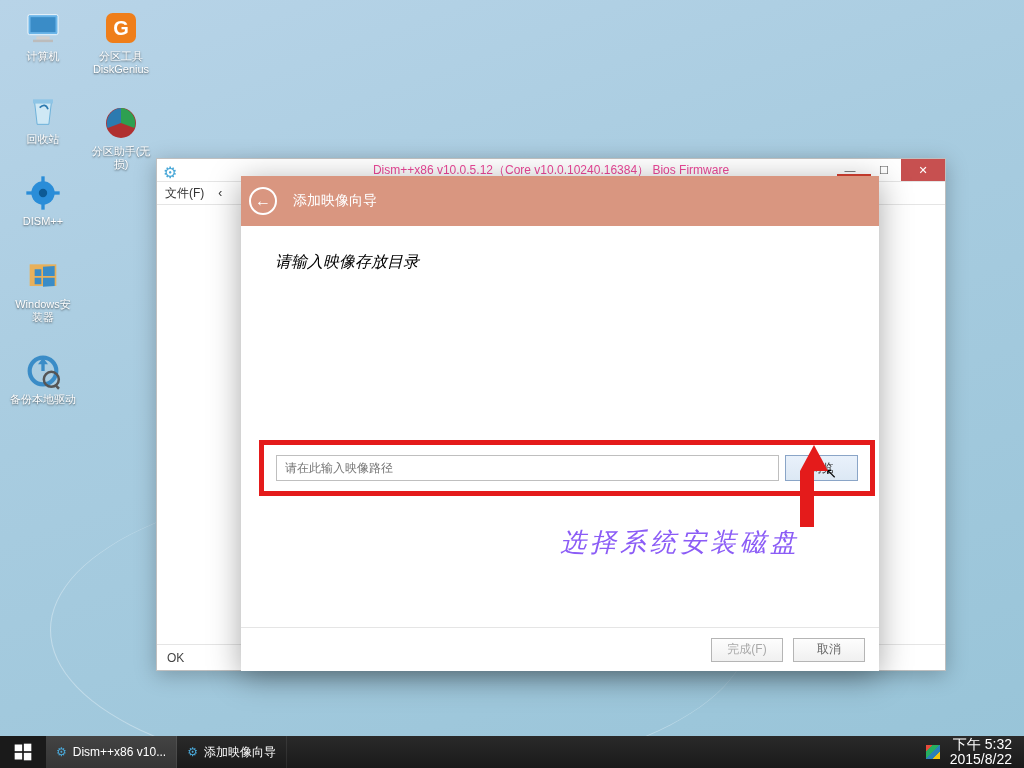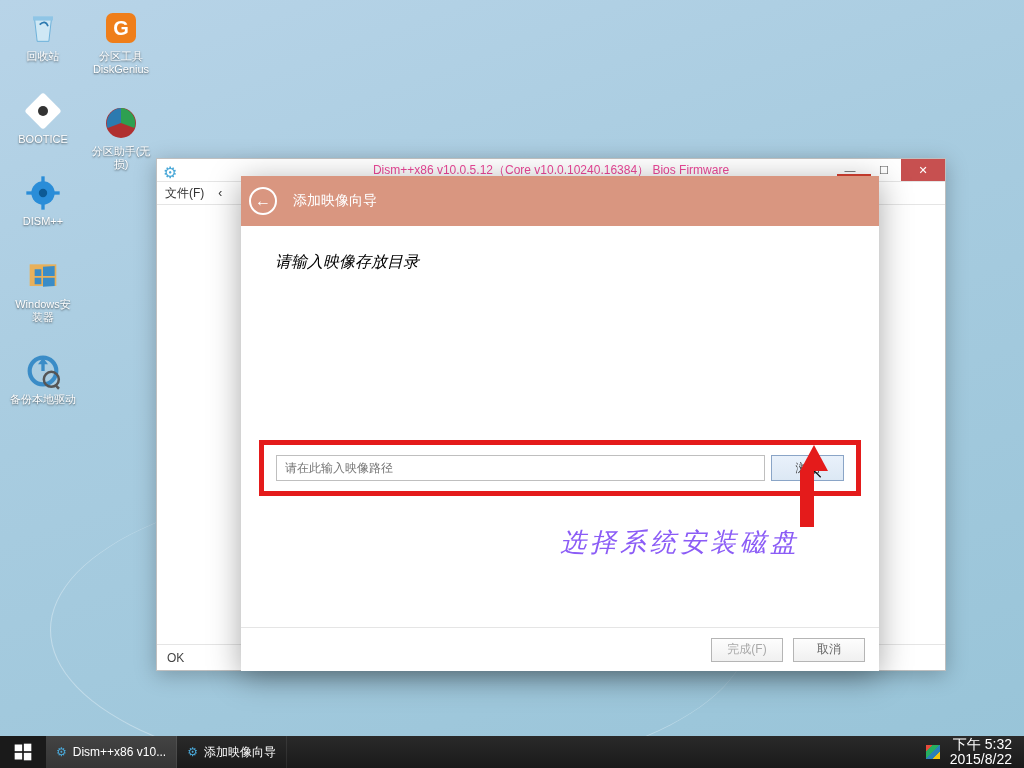--- a/index.html
+++ b/index.html
@@ -29,21 +29,21 @@
 .parent-footer{ height:26px; border-top:1px solid #e5e5e5; display:flex; align-items:center; padding:0 10px; font-size:12px; color:#444;}
 
 
 .wizard { position:absolute; left:241px; top:176px; width:638px; height:495px; background:#fff; box-shadow:0 6px 30px rgba(0,0,0,.35); display:flex; flex-direction:column; }
 .wizard-header { height:50px; background:#d99680; display:flex; align-items:center; padding:0 8px; gap:16px; position:relative; }
 .back-circle { width:28px; height:28px; border:2px solid #fff; border-radius:50%; display:flex; align-items:center; justify-content:center; color:#fff; font-size:16px; }
 .wizard-title { color:#fff; font-size:14px; }
 .wizard-close { position:absolute; right:8px; top:-2px; width:34px; height:24px; background:#c0392b; color:#fff; display:flex; align-items:center; justify-content:center; font-size:13px; }
 .wizard-body { flex:1; padding:26px 34px 10px; position:relative; }
 .prompt-text { color:#000000; font-size:16px;font-style:italic; }
-.input-row-wrap { position:absolute; left:18px; right:18px; top:214px; border:5px solid #e41b1b; padding:10px 12px; display:flex; gap:6px; align-items:center;}
+.input-row-wrap { position:absolute; left:18px; right:4px; top:214px; border:5px solid #e41b1b; padding:10px 12px; display:flex; gap:6px; align-items:center;}
 .path-input { flex:1; height:26px; border:1px solid #bfbfbf; font-size:12px; color:#888; padding:0 8px; background:#fff;}
 .browse-btn { width:73px; height:26px; border:1px solid #8aa5c7; background:linear-gradient(#e9f1fb,#dce8f4); font-size:12px; color:#333; display:flex; align-items:center; justify-content:center; position:relative;}
 .cursor { position:absolute; right:20px; top:9px; font-size:14px; color:#000; pointer-events:none; }
 .arrow { position:absolute; left:800px; top:445px; width:0; pointer-events:none; }
 .arrow .head { width:0; height:0; border-left:14px solid transparent; border-right:14px solid transparent; border-bottom:26px solid #e41b1b; }
 .arrow .stem { width:14px; height:56px; background:#e41b1b; margin:0 auto; }
 .annotation { position:absolute; left:560px; top:525px; font-size:26px; font-family:"KaiTi","STKaiti",serif; font-style:italic; color:#8b5cf6; letter-spacing:4px; pointer-events:none;}
 .wizard-footer { height:44px; border-top:1px solid #e5e5e5; display:flex; align-items:center; justify-content:flex-end; gap:10px; padding:4px 14px;}
 .footer-btn { min-width:72px; height:24px; border:1px solid #b5b5b5; background:linear-gradient(#fdfdfd,#f0f0f0); font-size:12px; color:#666; display:flex; align-items:center; justify-content:center;}
 .footer-btn.disabled{ color:#aaa; }
@@ -62,35 +62,37 @@
 <body>
 
 <div class="wallpaper-curve"></div>
 
 <div class="desktop">
   <div class="icon-row">
     <div class="icon-col">
       <div class="desktop-icon">
         <div class="glyph">
             <svg viewBox="0 0 48 48">
+              <rect x="6" y="8" width="36" height="24" rx="2" fill="#6bb5e8" stroke="#fff" stroke-width="1"></rect>
+              <rect x="9" y="11" width="30" height="18" fill="#3a8cc7"></rect>
+              <rect x="16" y="34" width="16" height="4" fill="#d0d0d0"></rect>
+              <rect x="12" y="38" width="24" height="3" fill="#bcbcbc"></rect>
+            </svg>
+          </div>
+        <div class="lbl">计算机</div>
+      </div>
+      <div class="desktop-icon">
+        <div class="glyph">
+            <svg viewBox="0 0 48 48">
               <path d="M14 14 L34 14 L31 40 L17 40 Z" fill="#cfe8f5" stroke="#5ea9d6"></path>
               <rect x="12" y="10" width="24" height="5" fill="#8fc5e6"></rect>
               <path d="M20 20 c4 -4 8 -4 10 2" fill="none" stroke="#2c7ab0" stroke-width="2"></path>
             </svg>
           </div>
         <div class="lbl">回收站</div>
-      </div>
-      <div class="desktop-icon">
-        <div class="glyph">
-            <svg viewBox="0 0 48 48">
-              <rect x="8" y="8" width="32" height="32" rx="4" fill="#fff" transform="rotate(45 24 24)"></rect>
-              <circle cx="24" cy="24" r="6" fill="#333"></circle>
-            </svg>
-          </div>
-        <div class="lbl">BOOTICE</div>
       </div>
       <div class="desktop-icon">
         <div class="glyph">
             <svg viewBox="0 0 48 48">
               <circle cx="24" cy="24" r="14" fill="#2a8dd8"></circle>
               <circle cx="24" cy="24" r="5" fill="#0d5a94"></circle>
               <g fill="#2a8dd8">
                 <rect x="22" y="4" width="4" height="8"></rect>
                 <rect x="22" y="36" width="4" height="8"></rect>
                 <rect x="4" y="22" width="8" height="4"></rect>

